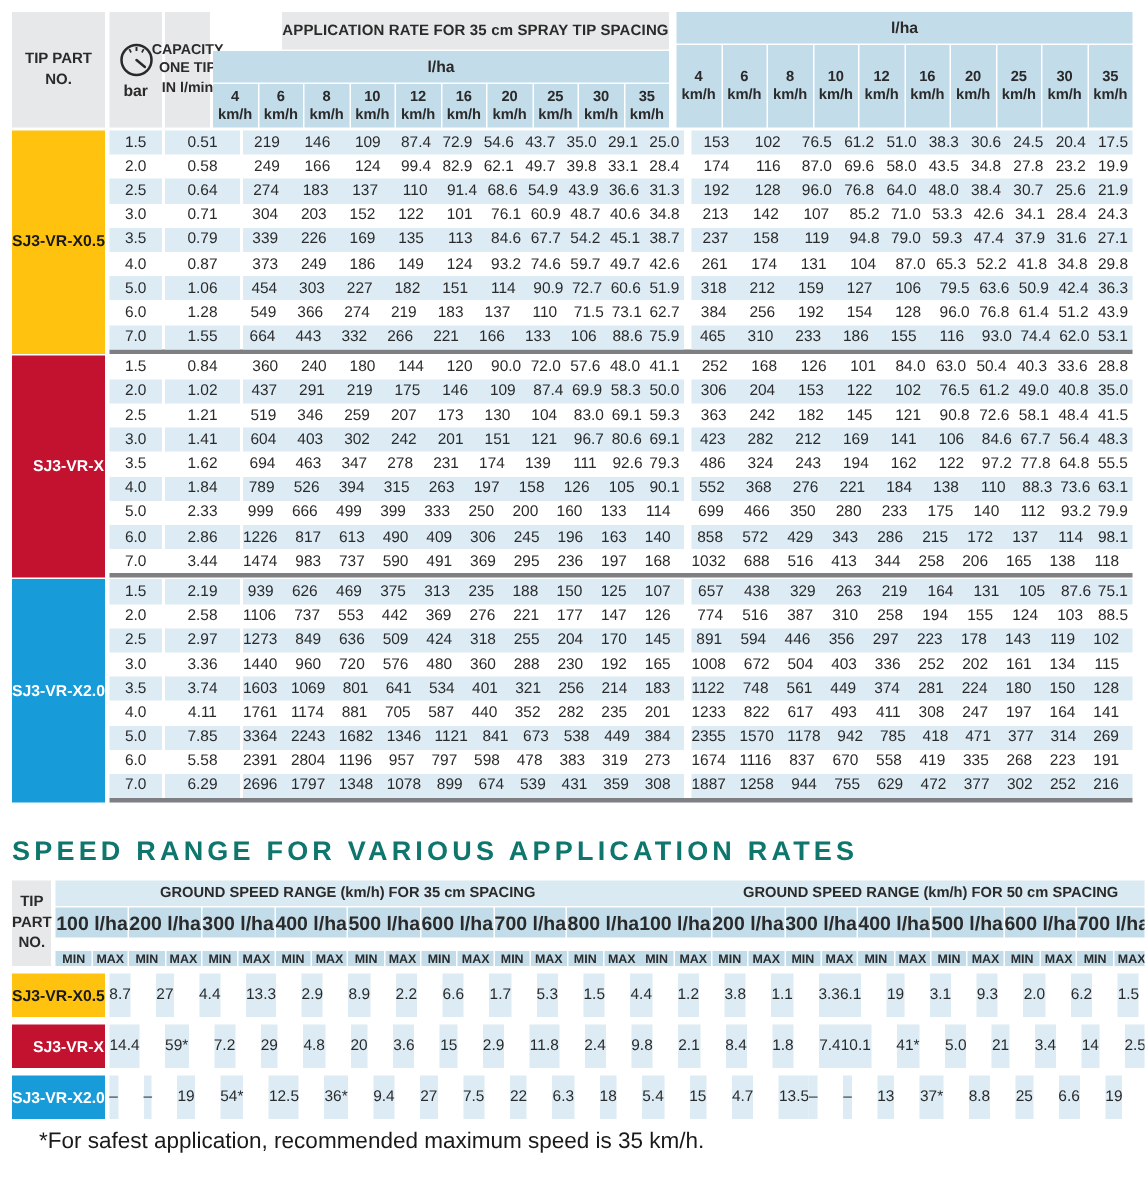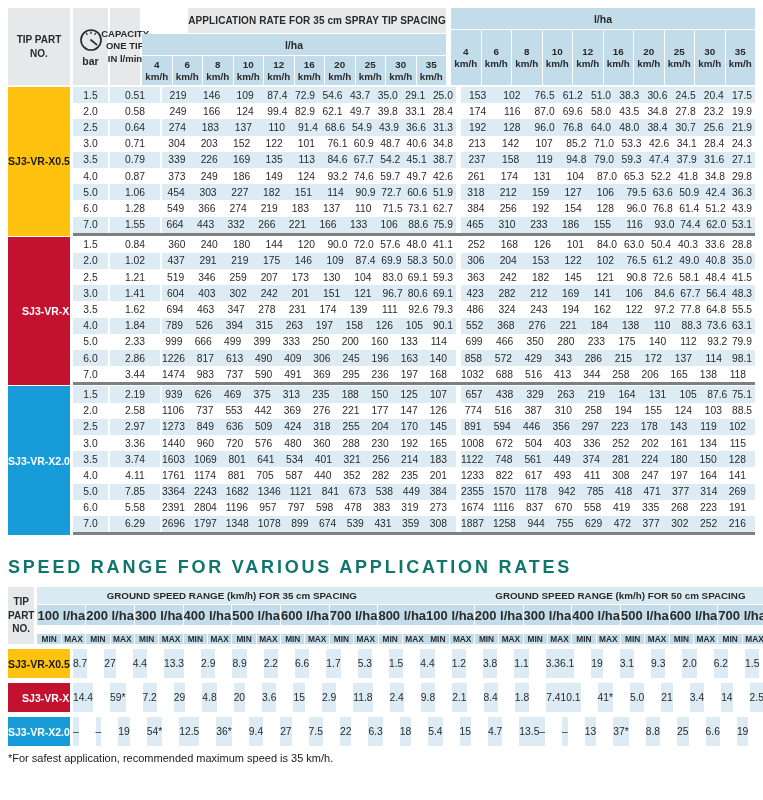--- a/index.html
+++ b/index.html
@@ -121,21 +121,21 @@
     font-weight: bold; font-size: 10.5px; white-space: nowrap;
   }
   .bt-cells { flex: 1; display: flex; gap: 17px; }
   .bt-cell {
     flex: 1; background: #DCEBF4;
     display: flex; align-items: center; justify-content: center;
     font-size: 10.3px; white-space: nowrap;
   }
   .bt-vgap { width: 5px; }
 
-  .footnote { margin-top: 6px; font-size: 11px; color: #1a1a1a; }
+  .footnote { margin-top: 6px; font-size: 15px; color: #1a1a1a; margin-left: 18px; }
 
   .gauge-svg { display: block; }
 </style>
 </head>
 <body>
 
 <div class="page">
 
   <div class="toptable">
     <div class="thead">

